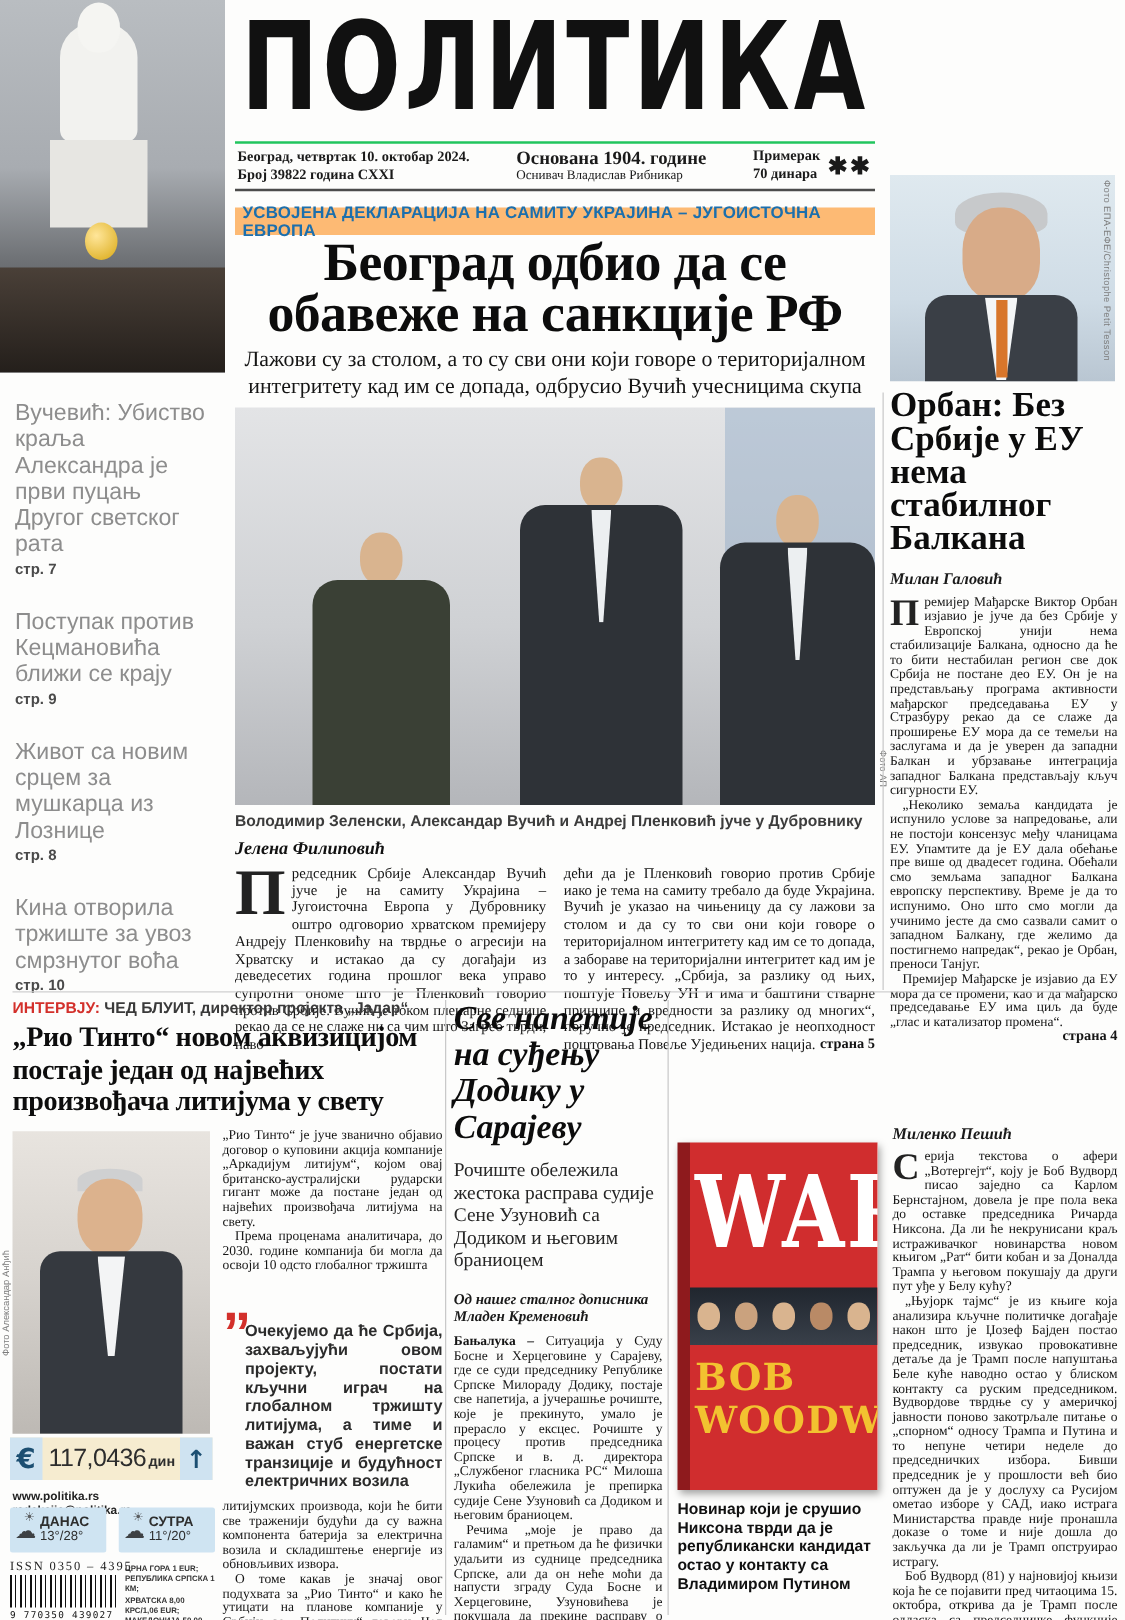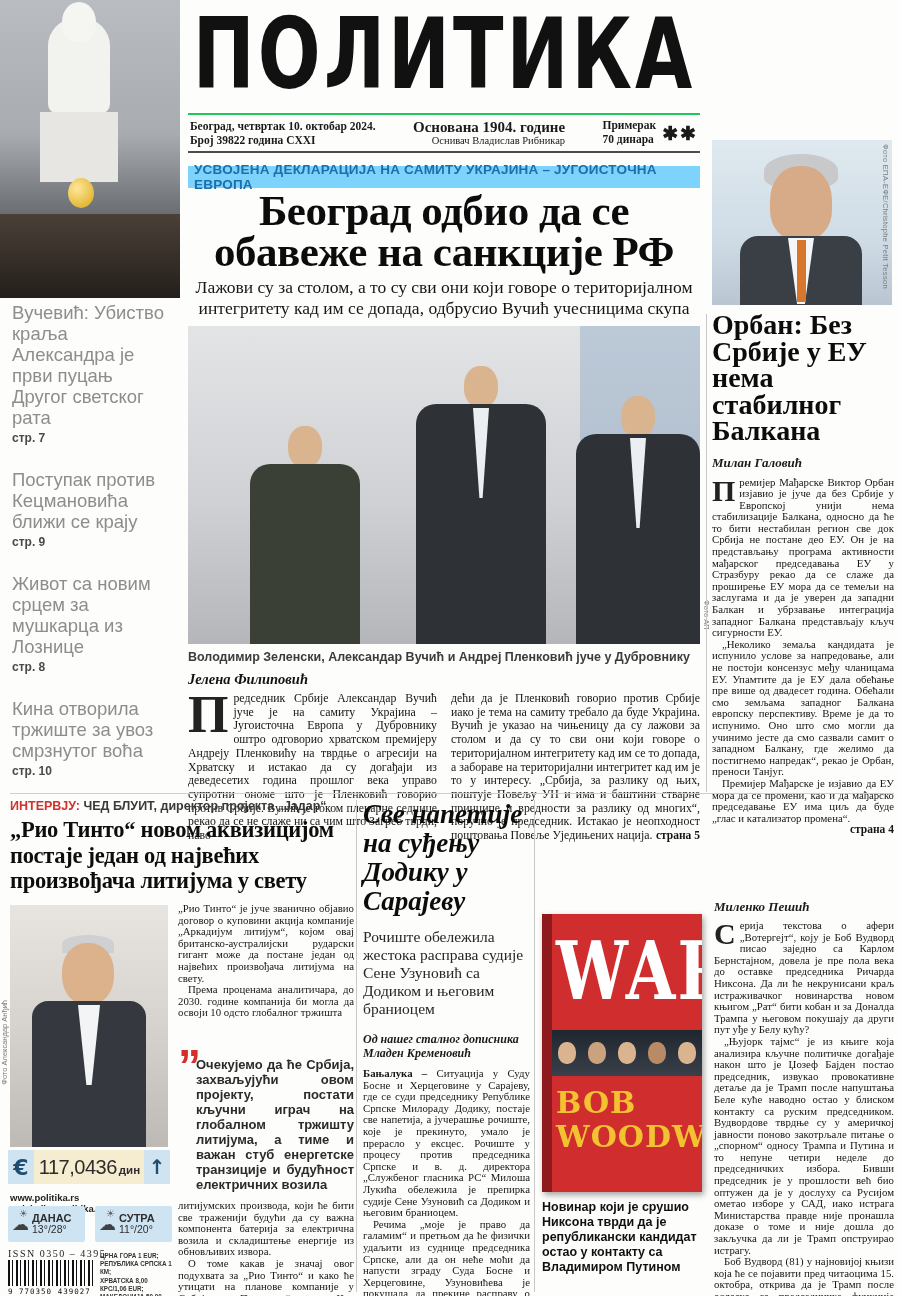--- a/index.html
+++ b/index.html
@@ -12,40 +12,40 @@
   
   .logo-wrap { position:absolute; left:188px; top:-2px; width:512px; height:112px;
     display:flex; align-items:center; justify-content:center; }
   .logo { font-family:"DejaVu Sans", sans-serif; font-weight:800; font-size:74px;
     letter-spacing:3px; transform:scaleY(1.32); color:#111; white-space:nowrap; }
   .dateline { position:absolute; left:188px; top:113px; width:512px; height:40px;
     border-top:2px solid #22c55e; border-bottom:2px solid #4c4c4c;
     display:flex; align-items:center; justify-content:space-between; padding:2px 2px; }
   .dl-left { font-size:11.5px; line-height:1.25; font-weight:bold; }
   .dl-left .sub { font-weight:bold; }
-  .dl-center { text-align:right; line-height:1.1; }
+  .dl-center { text-align:left; line-height:1.1; }
   .dl-center .big { font-size:15px; font-weight:bold; }
   .dl-center .small { font-size:10.5px; }
   .dl-right { display:flex; align-items:center; gap:6px; }
   .dl-right .txt { font-size:11.5px; font-weight:bold; line-height:1.2; }
   .stars { font-size:19px; font-weight:bold; letter-spacing:2px; }
   
   .rail { position:absolute; left:0; top:0; width:180px; height:812px; }
   .rail-photo { position:relative; width:180px; height:298px; overflow:hidden;
     background:linear-gradient(180deg,#b9bdc1 0%,#a8acb1 45%,#6e7175 70%,#3d3f42 100%); }
   .bust { position:absolute; left:48px; top:18px; width:62px; height:96px;
     background:#f2f2ef; border-radius:28px 28px 10px 10px; }
   .bust:before { content:""; position:absolute; left:14px; top:-16px; width:34px; height:40px;
     background:#f5f5f2; border-radius:50% 50% 45% 45%; }
   .pedestal { position:absolute; left:40px; top:112px; width:78px; height:70px; background:#e7e6e2; }
   .balloon { position:absolute; left:68px; top:178px; width:26px; height:30px;
     background:radial-gradient(circle at 35% 35%, #ffe69a, #d9a813); border-radius:50%; }
   .crowd { position:absolute; left:0; bottom:0; width:100%; height:84px;
     background:linear-gradient(180deg,#4a4038,#241f1b); }
-  .teasers { padding:4px 8px 0 12px; font-family:"Liberation Sans", sans-serif; }
+  .teasers { padding:21px 8px 0 12px; font-family:"Liberation Sans", sans-serif; }
   .teaser { margin-bottom:24px; }
   .teaser .t-title { font-size:18.5px; line-height:21px; color:#8d8d8d; font-weight:400; }
   .teaser .t-page { font-size:12px; font-weight:bold; color:#4a4a4a; margin-top:3px; }
   .t-kick { font-size:11.5px; font-weight:bold; line-height:1.2; color:#3d3d3d; margin-bottom:2px; }
   .red { color:#d3302b; }
   
   .orban-photo { position:absolute; left:712px; top:140px; width:180px; height:165px;
     background:linear-gradient(180deg,#dfe9ef 0%,#cfdce6 60%,#b9c6d2 100%); overflow:hidden; }
   .o-head { position:absolute; left:58px; top:26px; width:62px; height:74px;
     background:#d8ab88; border-radius:46% 46% 40% 40%; }
@@ -53,21 +53,21 @@
     background:#c7c9cb; border-radius:50% 50% 30% 30%; }
   .o-suit { position:absolute; left:28px; top:96px; width:122px; height:70px;
     background:#3a3f46; border-radius:18px 18px 0 0; }
   .o-shirt { position:absolute; left:76px; top:98px; width:26px; height:66px; background:#f4f6f7;
     clip-path:polygon(0 0,100% 0,65% 100%,35% 100%); }
   .o-tie { position:absolute; left:85px; top:100px; width:9px; height:62px; background:#d8762b; }
   .photo-credit-v { position:absolute; right:2px; top:4px; writing-mode:vertical-rl;
     font-family:"Liberation Sans", sans-serif; font-size:7.5px; color:#7c7c7c; letter-spacing:.3px; }
   
   .kicker { position:absolute; left:188px; top:166px; width:512px; height:22px;
-    background:#7dd3fc; color:#1c6fad; font-family:"Liberation Sans", sans-serif;
+    background:#fdba74; color:#1c6fad; font-family:"Liberation Sans", sans-serif;
     font-weight:bold; font-size:13.5px; display:flex; align-items:center; padding-left:6px;
     letter-spacing:.2px; }
   .headline { position:absolute; left:188px; top:190px; width:512px; text-align:center;
     font-weight:bold; font-size:43px; line-height:41px; color:#0c0c0c; letter-spacing:-0.5px; }
   .deck { position:absolute; left:188px; top:277px; width:512px; text-align:center;
     font-size:17.5px; line-height:21px; color:#151515; }
   .main-photo { position:absolute; left:188px; top:326px; width:512px; height:318px;
     background:linear-gradient(180deg,#e3e4e6 0%,#cfd1d4 55%,#b4b6ba 100%); overflow:hidden; }
   .eu-panel { position:absolute; right:0; top:0; width:120px; height:200px; background:#8fa8c6; opacity:.45; }
   .fig { position:absolute; }

